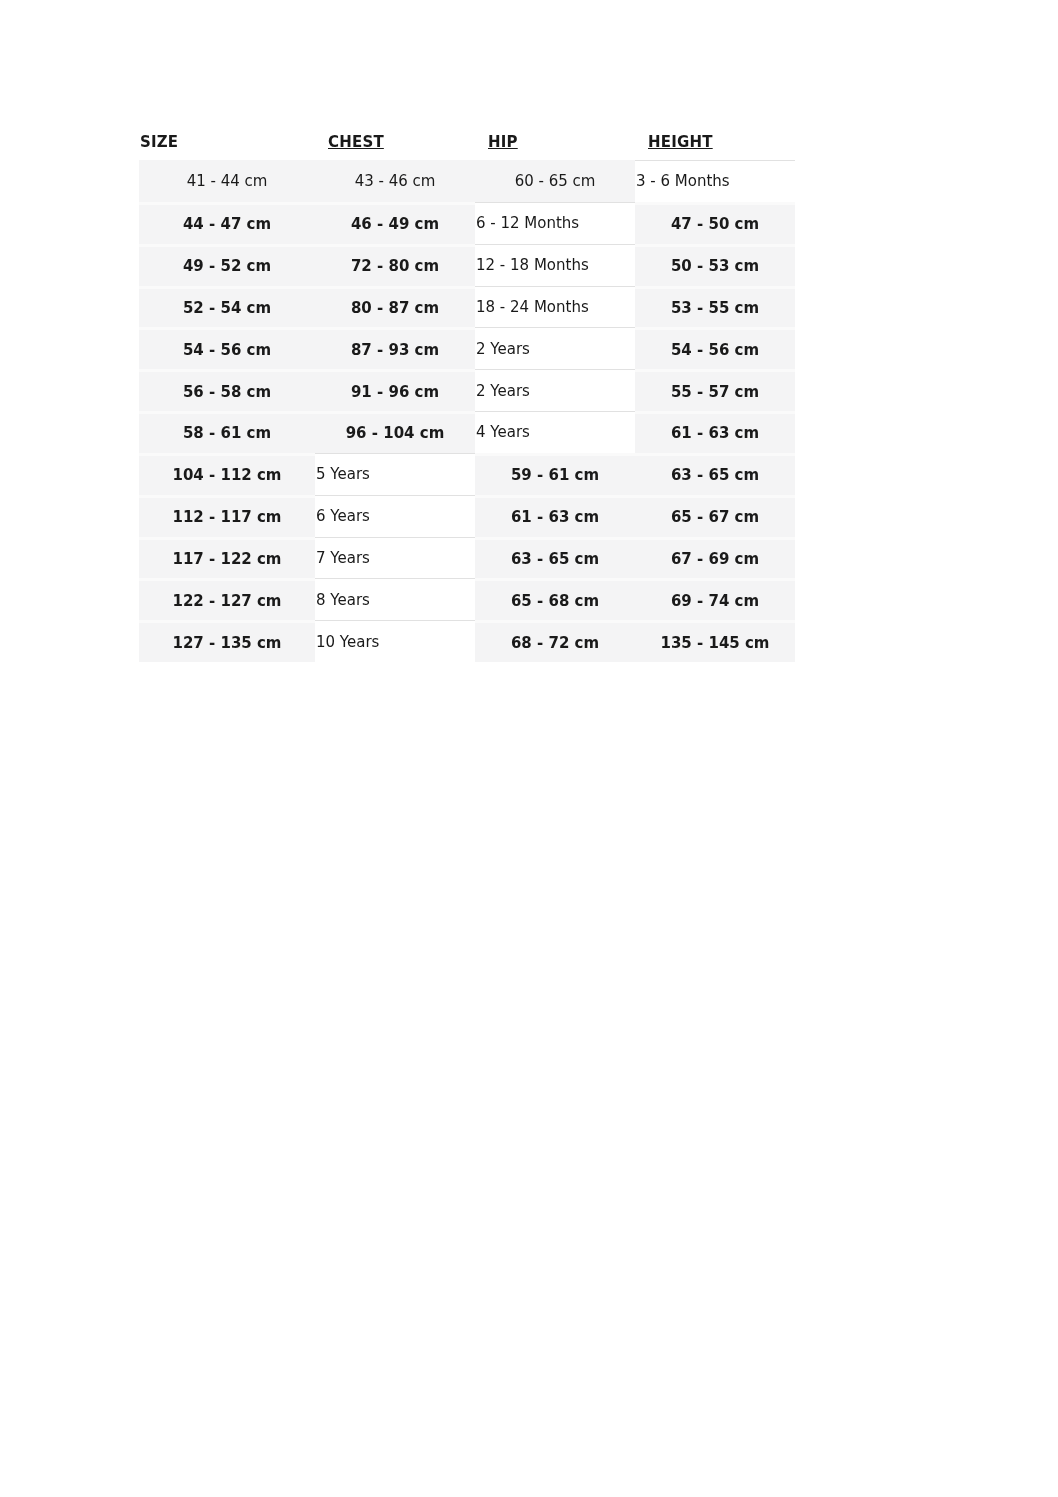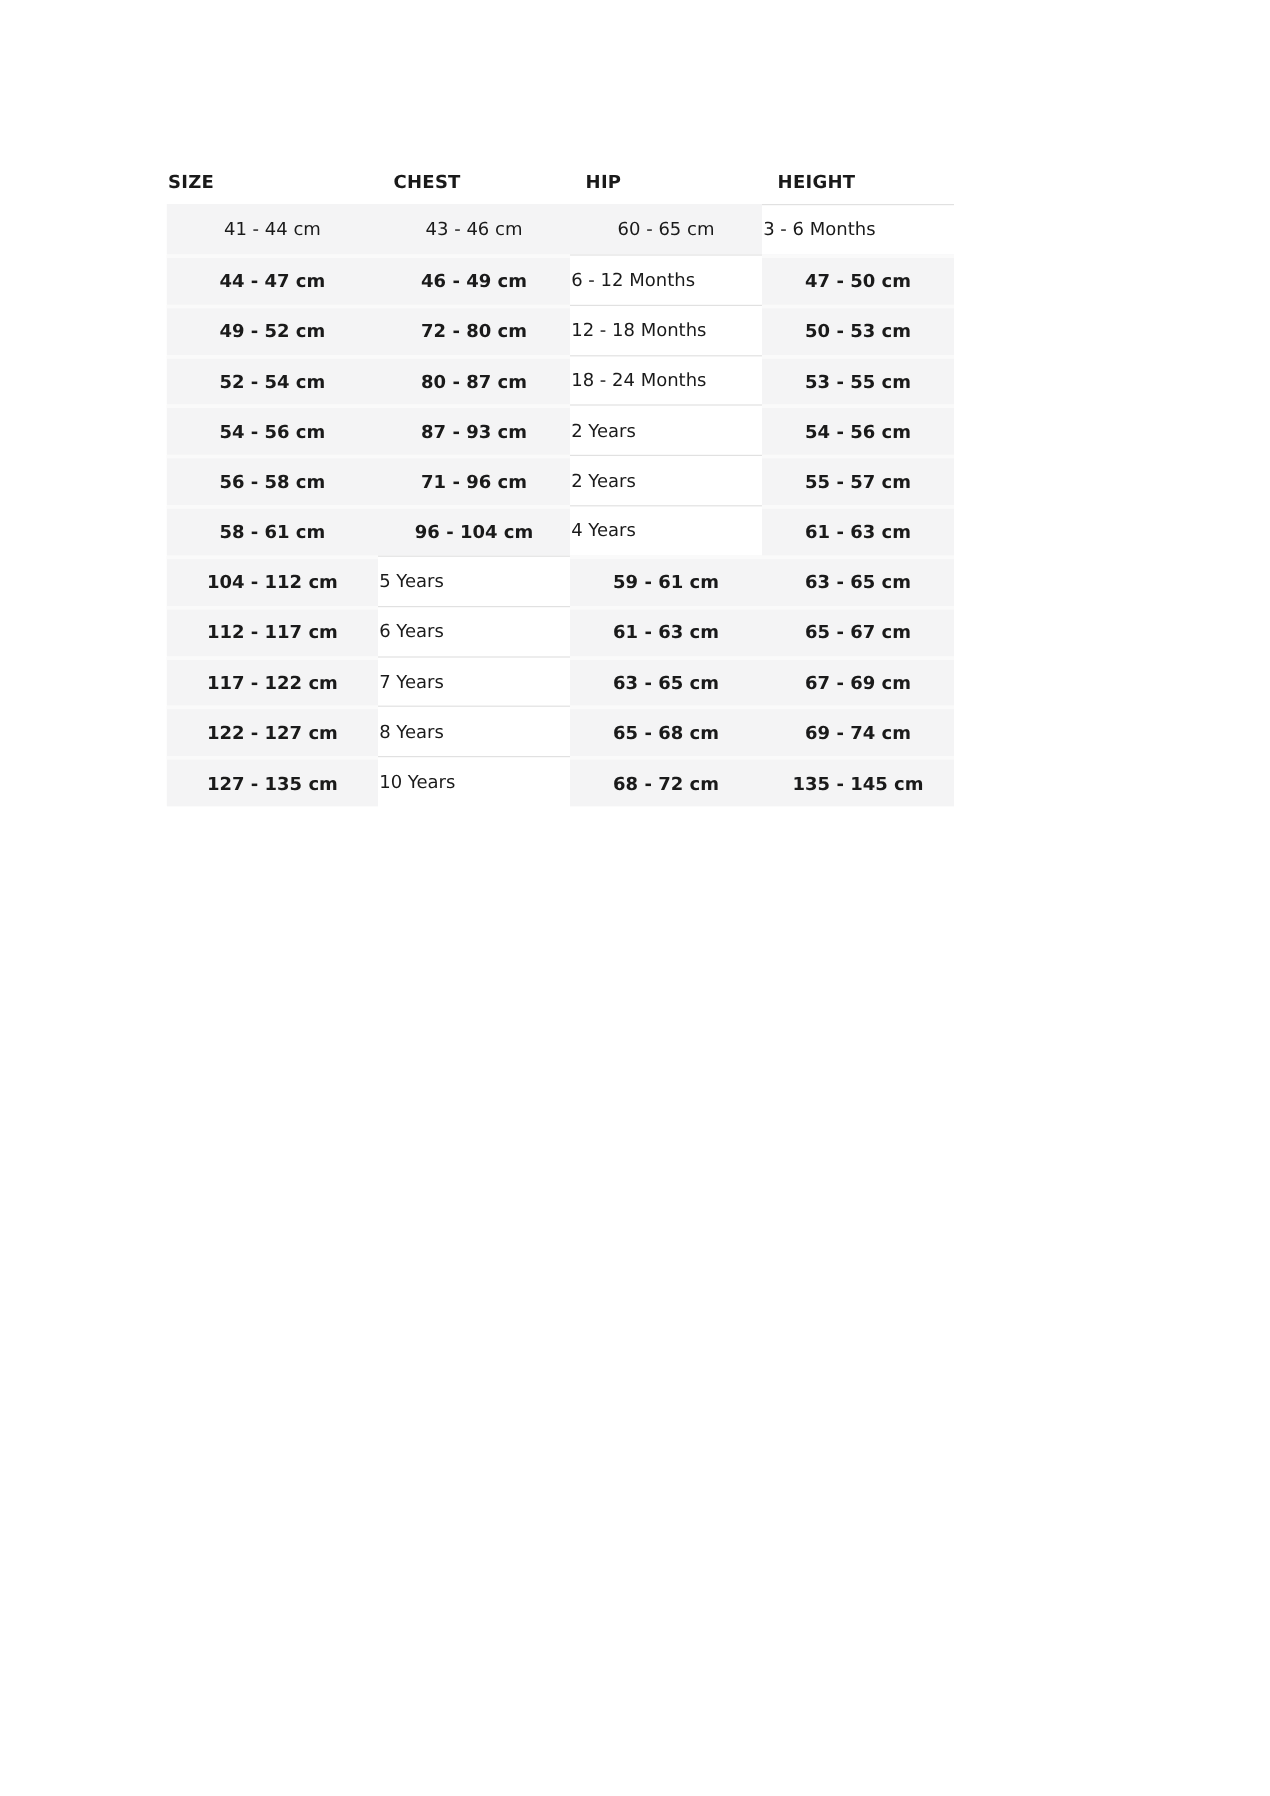--- a/index.html
+++ b/index.html
@@ -12,40 +12,40 @@
     height: 1497px;
     position: relative;
     overflow: hidden;
     font-family: "DejaVu Sans", "Liberation Sans", sans-serif;
     font-size: 15px;
     color: #1a1a1a;
   }
   .sheet {
     position: absolute;
     left: 139px;
-    top: 134px;
+    top: 124px;
   }
   .grid {
     display: grid;
     grid-template-columns: 176px 160px 160px 160px;
     grid-template-rows: 36px repeat(13, 41.85px);
     box-sizing: border-box;
   }
   .grid > div {
     box-sizing: border-box;
     display: flex;
     align-items: center;
     white-space: nowrap;
   }
   .h {
     font-weight: bold;
     letter-spacing: 0.2px;
   }
   .h.col-size { padding-left: 1px; }
-  .h.col-data { padding-left: 13px; }
+  .h.col-data { padding-left: 13px; text-decoration: underline; }
   .c.col-size {
     padding-left: 1px;
     border-top: 1px solid #e1e1e1;
     background: #ffffff;
   }
   .c.col-data {
     background: #f4f4f5;
     justify-content: center;
   }
   .c.col-data.sep {
@@ -83,21 +83,21 @@
     <div class="c col-data sep">80 - 87 cm</div>
 
     <div class="c col-size">18 - 24 Months</div>
     <div class="c col-data sep">53 - 55 cm</div>
     <div class="c col-data sep">54 - 56 cm</div>
     <div class="c col-data sep">87 - 93 cm</div>
 
     <div class="c col-size">2 Years</div>
     <div class="c col-data sep">54 - 56 cm</div>
     <div class="c col-data sep">56 - 58 cm</div>
-    <div class="c col-data sep">71 - 96 cm</div>
+    <div class="c col-data sep">91 - 96 cm</div>
 
     <div class="c col-size">2 Years</div>
     <div class="c col-data sep">55 - 57 cm</div>
     <div class="c col-data sep">58 - 61 cm</div>
     <div class="c col-data sep">96 - 104 cm</div>
 
     <div class="c col-size">4 Years</div>
     <div class="c col-data sep">61 - 63 cm</div>
     <div class="c col-data sep">104 - 112 cm</div>
 

